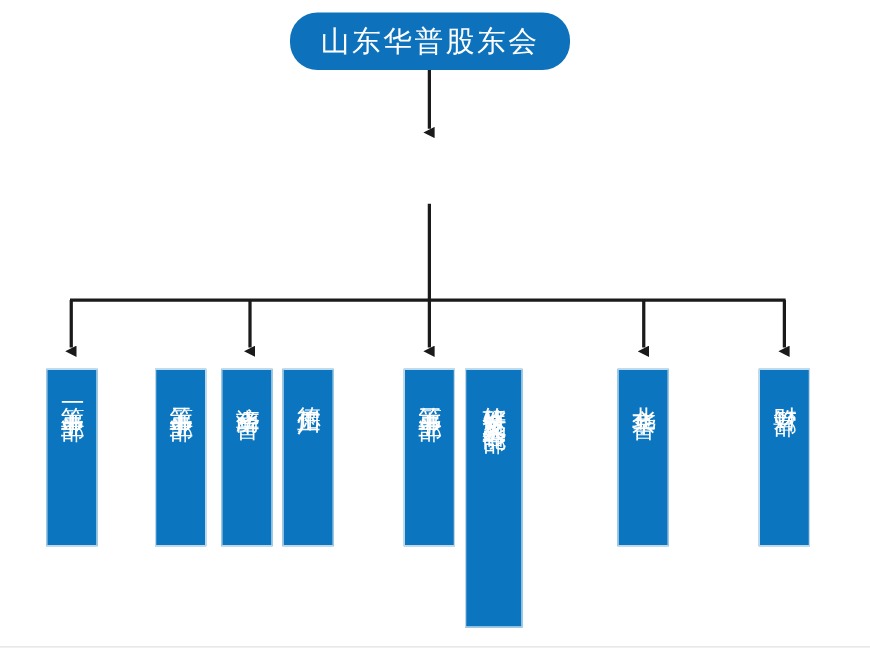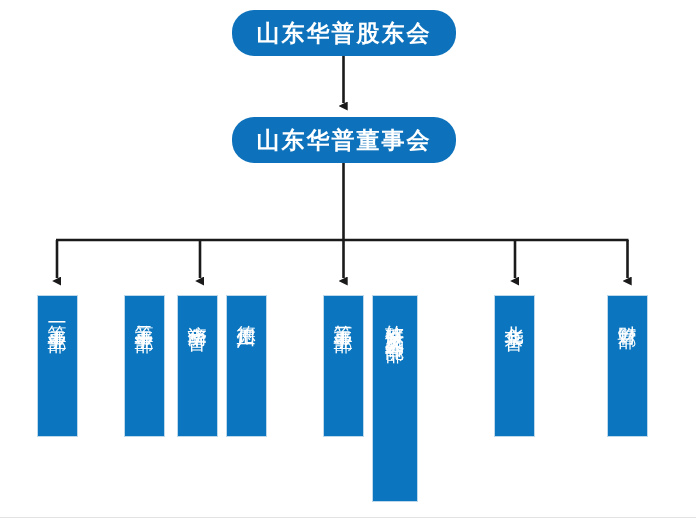--- a/index.html
+++ b/index.html
@@ -28,21 +28,21 @@
   }
   .pill {
     position: absolute;
     background: #0d72bb;
     border-radius: 22px;
     color: #ffffff;
     display: flex;
     align-items: center;
     justify-content: center;
     font-size: 23px;
-    font-weight: bold;
+    font-weight: normal;
     letter-spacing: 2px;
     z-index: 3;
   }
   .vbox {
     position: absolute;
     background: #0b76bf;
     border: 1px solid #bcd8ea;
     box-sizing: border-box;
     color: #ffffff;
     display: flex;
@@ -90,23 +90,20 @@
     <line x1="200" y1="240" x2="200" y2="278" stroke="#1a1a1a" stroke-width="2.6" marker-end="url(#arrowhead)"></line>
     <line x1="343.5" y1="240" x2="343.5" y2="278" stroke="#1a1a1a" stroke-width="2.6" marker-end="url(#arrowhead)"></line>
     <line x1="515" y1="240" x2="515" y2="278" stroke="#1a1a1a" stroke-width="2.6" marker-end="url(#arrowhead)"></line>
     <line x1="627.5" y1="240" x2="627.5" y2="278" stroke="#1a1a1a" stroke-width="2.6" marker-end="url(#arrowhead)"></line>
   </svg>
 
   <div class="pill" style="left:232px; top:10px; width:224px; height:46px;">
     <span>山东华普股东会</span>
   </div>
 
-  <div class="pill" style="left:232px; top:117px; width:224px; height:46px;">
-    <span>山东华普董事会</span>
-  </div>
 
   <div class="vbox" style="left:37px; top:295px; width:41px; height:142px;">
     <span class="vtext">第一事业部</span>
   </div>
 
   <div class="vbox" style="left:124px; top:295px; width:41px; height:142px;">
     <span class="vtext">第二事业部</span>
   </div>
   <div class="vbox" style="left:177px; top:295px; width:41px; height:142px;">
     <span class="vtext">济南华普</span>

